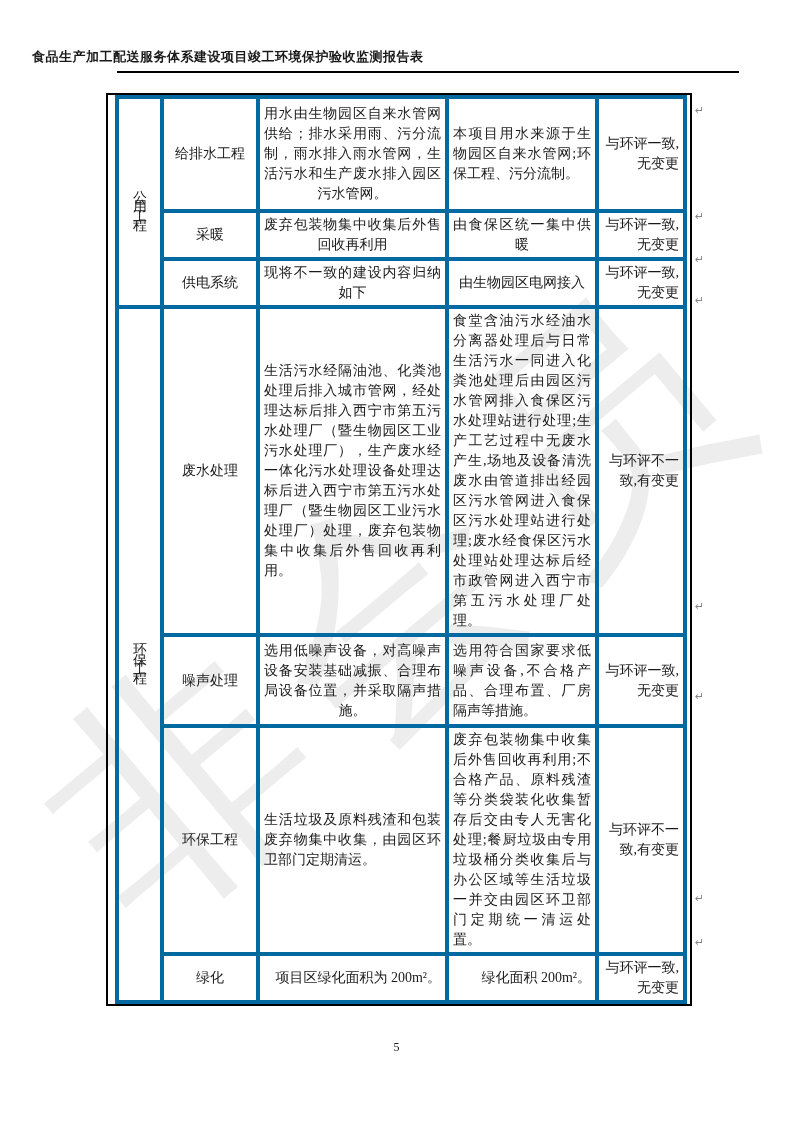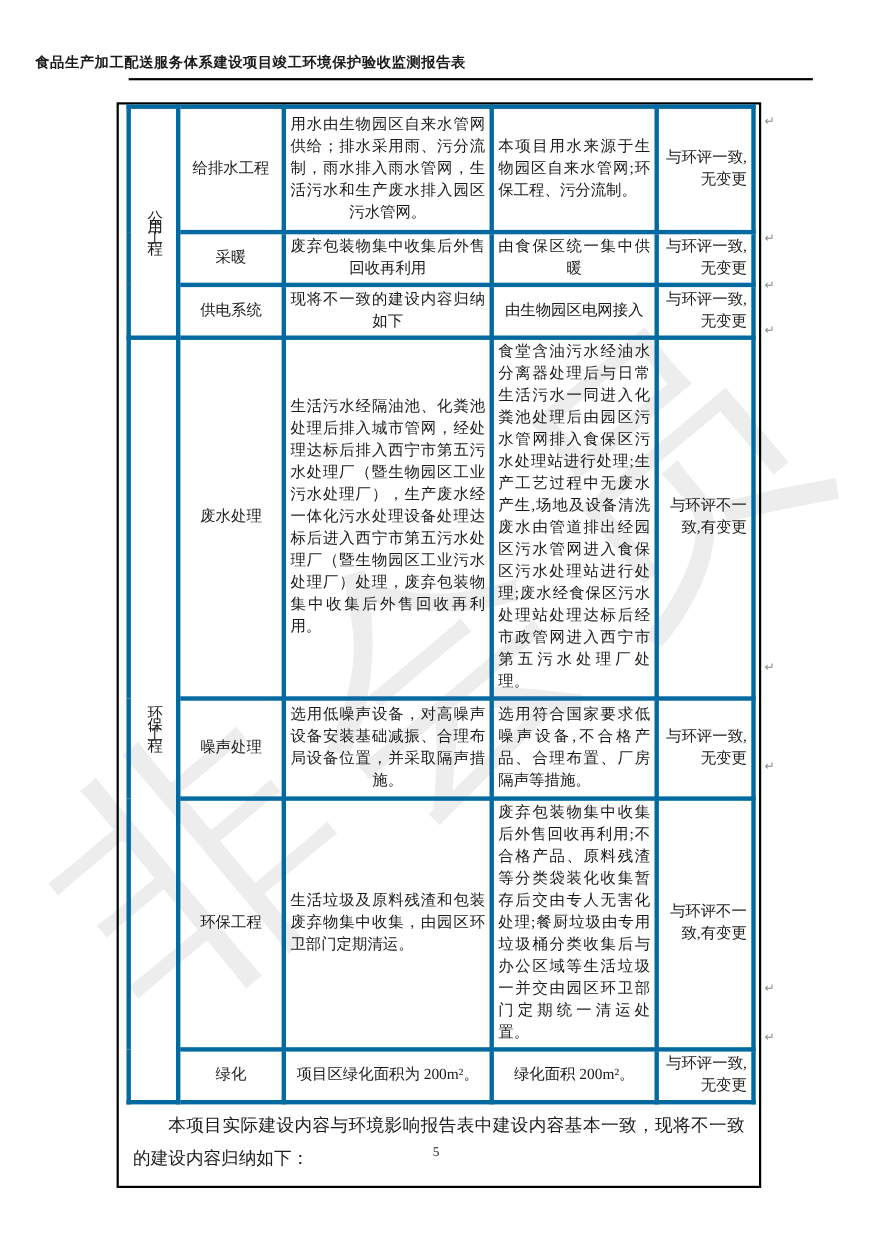--- a/index.html
+++ b/index.html
@@ -66,21 +66,21 @@
   .vtext {
     writing-mode: vertical-lr;
     text-orientation: upright;
     letter-spacing: 10px;
     display: inline-block;
   }
   td.item-cell { text-align: center; margin-left: 12px; }
   td.cc { text-align: right; }
   td.jc { text-align: justify; text-align-last: center; }
   td.jl { text-align: justify; text-align-last: left; }
-  td.lt { text-align: center; }
+  td.lt { text-align: right; }
 
   .note {
     font-size: 16px;
     line-height: 30px;
     padding: 5px 6px 9px 6px;
     text-indent: 2em;
     text-align: justify;
   }
 
   .pmark {
@@ -152,21 +152,20 @@
         <td class="cc">与环评不一致,有变更</td>
       </tr>
       <tr class="r7">
         <td class="item-cell">绿化</td>
         <td class="lt">项目区绿化面积为 200m²。</td>
         <td class="lt">绿化面积 200m²。</td>
         <td class="cc">与环评一致,无变更</td>
       </tr>
     </tbody>
   </table>
-  <div class="note">本项目实际建设内容与环境影响报告表中建设内容基本一致，现将不一致的建设内容归纳如下：</div>
 </div>
 
 <span class="pmark" style="top:104px">↵</span>
 <span class="pmark" style="top:210px">↵</span>
 <span class="pmark" style="top:253px">↵</span>
 <span class="pmark" style="top:294px">↵</span>
 <span class="pmark" style="top:600px">↵</span>
 <span class="pmark" style="top:690px">↵</span>
 <span class="pmark" style="top:892px">↵</span>
 <span class="pmark" style="top:936px">↵</span>

